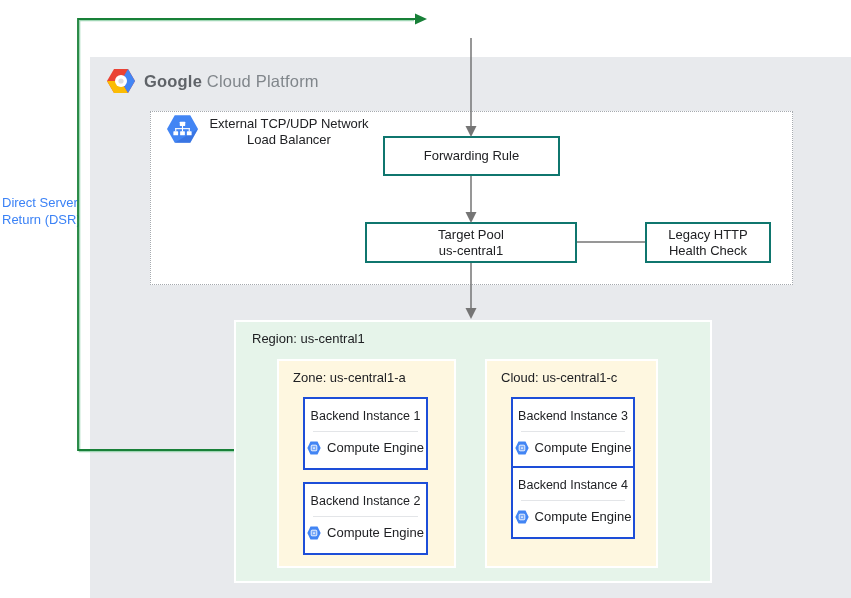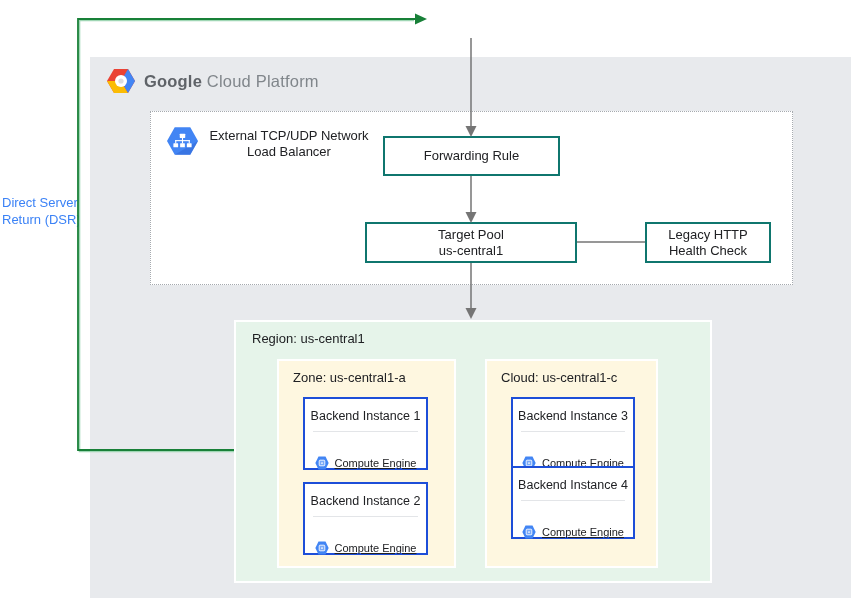--- a/index.html
+++ b/index.html
@@ -9,21 +9,21 @@
   }
   .abs{position:absolute;box-sizing:border-box;}
   
   #gcp-box{left:90px;top:57px;width:761px;height:541px;background:#E8EAED;}
   #gcp-logo{left:107px;top:69px;display:flex;align-items:center;gap:9px;}
   #gcp-brand{font-size:16.5px;letter-spacing:.2px;}
   #gcp-brand .primary{color:#5F6368;font-weight:700;}
   #gcp-brand .secondary{color:#80868B;font-weight:400;}
   
   #lb-box{left:150px;top:111px;width:643px;height:174px;background:#fff;border:1px dotted #A6AAAF;}
-  #lb-header{left:167px;top:127px;display:flex;align-items:flex-start;gap:11px;}
+  #lb-header{left:167px;top:115px;display:flex;align-items:flex-start;gap:11px;}
   #lb-title{width:160px;text-align:center;font-size:13px;line-height:16px;padding-top:1px;}
   
   .node{background:#fff;border:2px solid #0f766e;display:flex;flex-direction:column;
         align-items:center;justify-content:center;text-align:center;
         font-size:13px;line-height:16px;color:#202124;}
   #forwarding-rule{left:383px;top:136px;width:177px;height:40px;}
   #target-pool{left:365px;top:222px;width:212px;height:41px;}
   #health-check{left:645px;top:222px;width:126px;height:41px;align-items:center;}
   
   #internet-node{left:428px;top:2px;width:85px;height:36px;background:#fff;border:2px solid #E7E8EA;
@@ -38,22 +38,22 @@
   #zone-a-label{left:293px;top:370px;}
   #zone-c-label{left:501px;top:370px;}
   
   .card{background:#fff;border:2px solid #1d4ed8;}
   #bi1{left:303px;top:397px;width:125px;height:73px;}
   #bi2{left:303px;top:482px;width:125px;height:73px;}
   #bi3{left:511px;top:397px;width:124px;height:73px;}
   #bi4{left:511px;top:466px;width:124px;height:73px;}
   .card-title{margin-top:10px;text-align:center;font-size:12.5px;color:#202124;}
   .card-divider{border:none;border-top:1px solid #E3E5E8;margin:8px 8px 0 8px;}
-  .card-service{margin-top:24px;display:flex;align-items:center;justify-content:center;gap:6px;
-        font-size:11px;color:#202124;text-decoration:underline;}
+  .card-service{margin-top:8px;display:flex;align-items:center;justify-content:center;gap:6px;
+        font-size:13px;color:#202124;}
   
   #dsr-label{left:2px;top:194px;font-size:13px;line-height:17px;color:#3b82f6;}
   
   #connector-overlay{position:absolute;left:0;top:0;width:851px;height:598px;pointer-events:none;}
 </style>
 </head>
 <body>
 
 <div id="frame">
 

